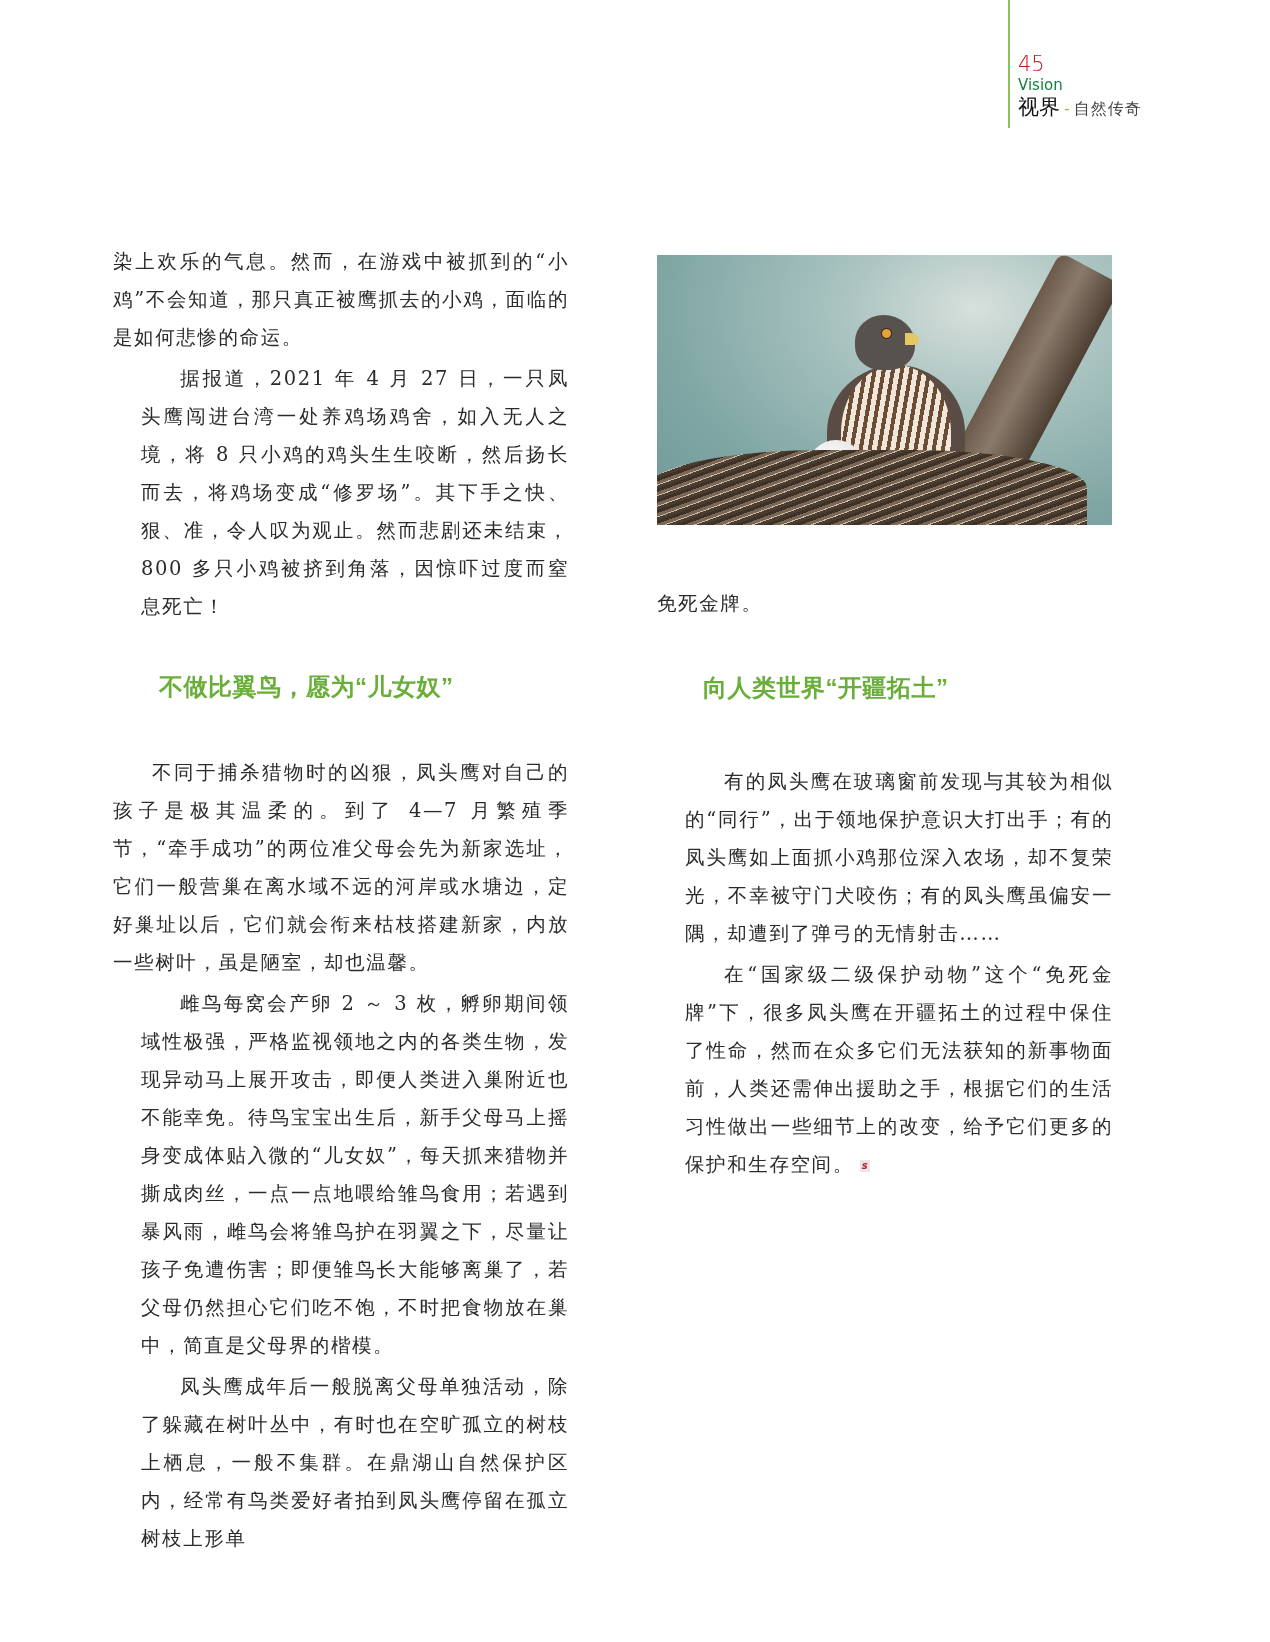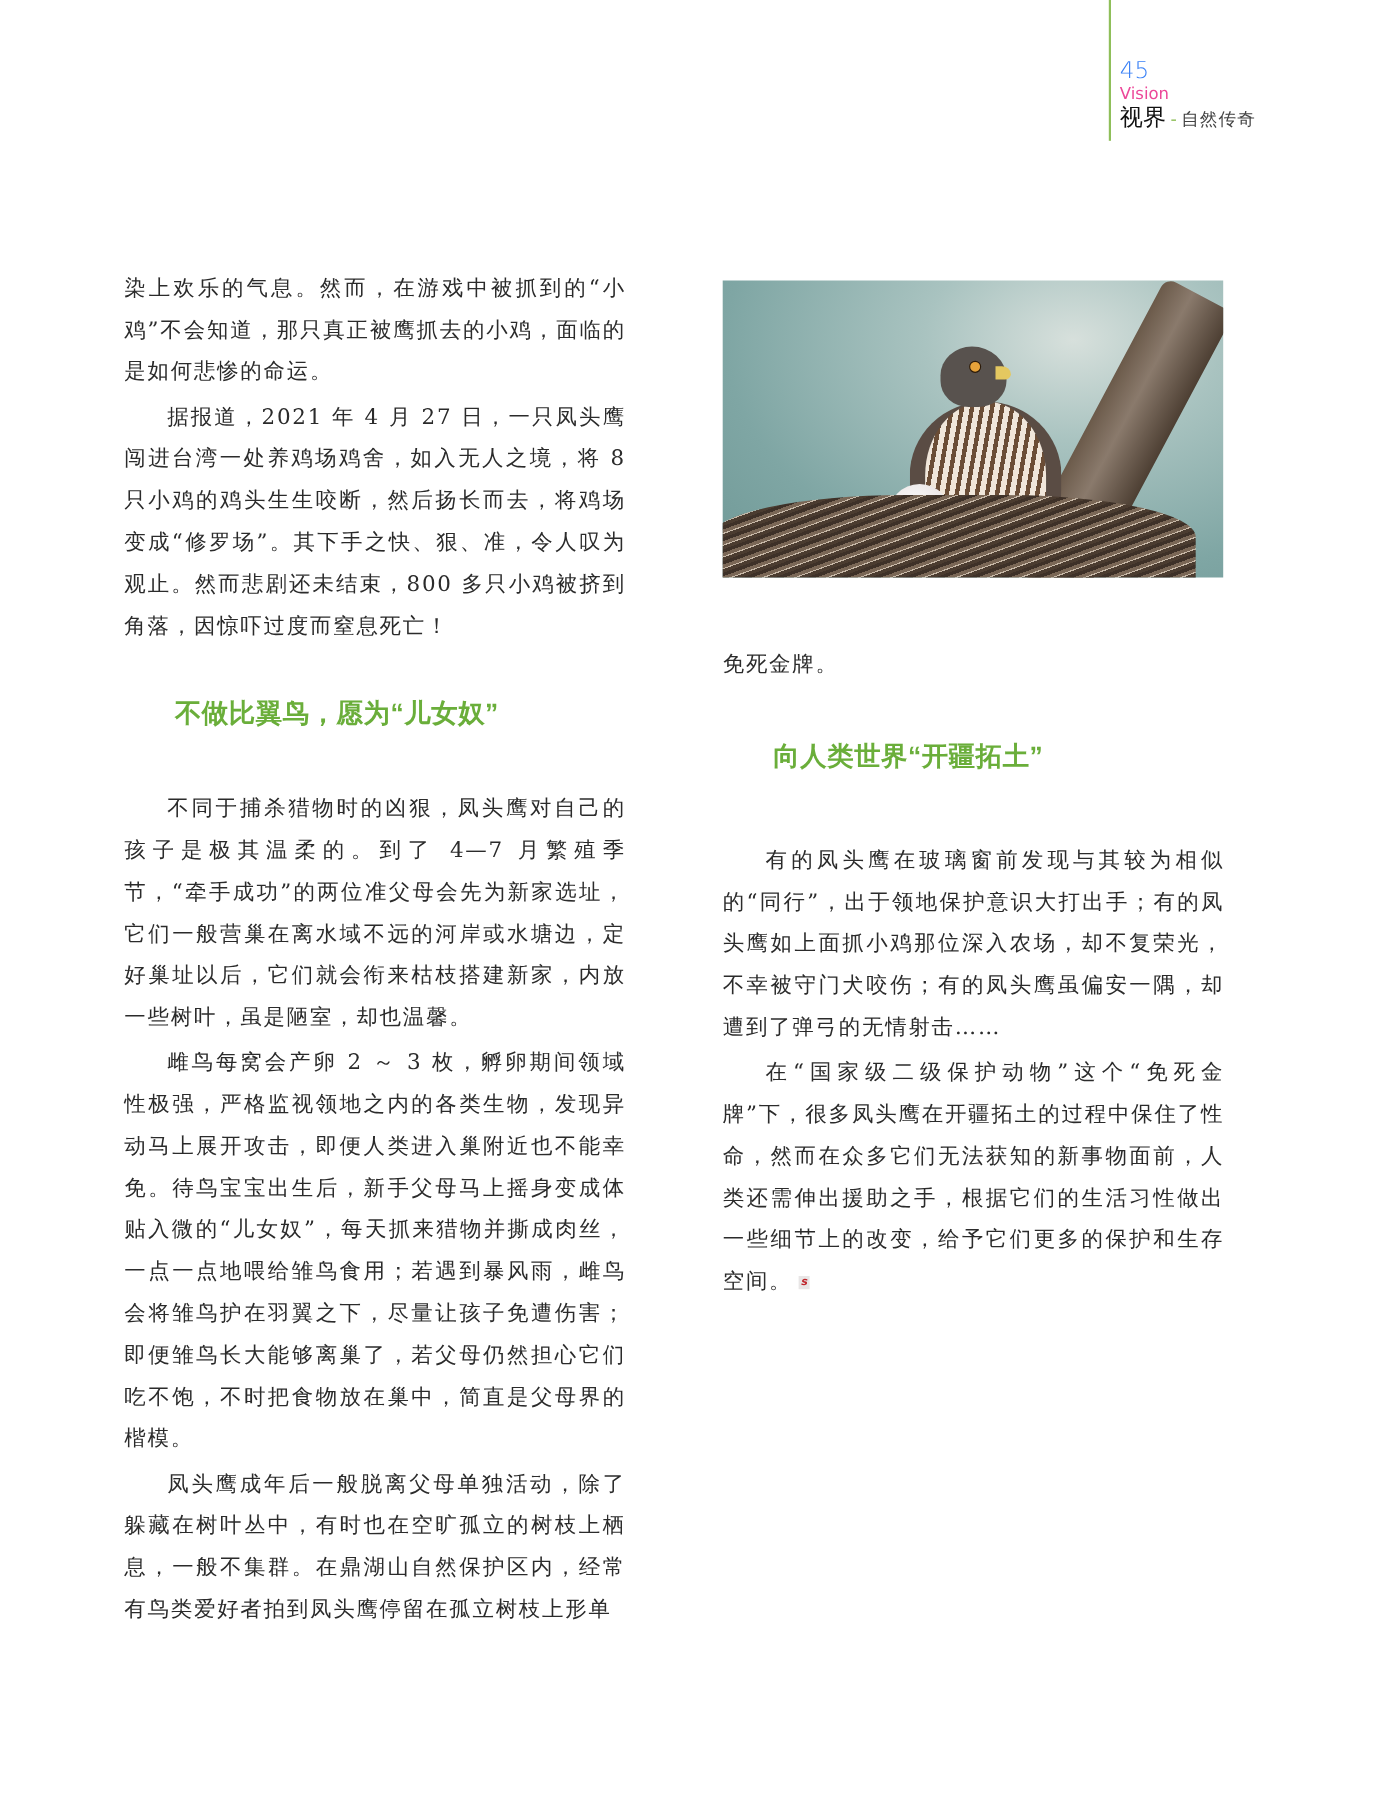--- a/index.html
+++ b/index.html
@@ -9,38 +9,38 @@
     color: #2b2b2b;
   }
   .header-rule {
     position: absolute; left: 1008px; top: 0; width: 2px; height: 128px;
     background: #8fbf5a;
   }
   .folio {
     position: absolute; left: 1018px; top: 52px;
     font-family: "DejaVu Sans", "Liberation Sans", sans-serif;
   }
-  .folio .page-num { font-size: 21px; color: #3b82f6; line-height: 24px; font-weight: 300; }
-  .folio .vision { font-size: 15px; color: #ec4899; line-height: 18px; }
+  .folio .page-num { font-size: 21px; color: #b91c1c; line-height: 24px; font-weight: 300; }
+  .folio .vision { font-size: 15px; color: #15803d; line-height: 18px; }
   .folio .section {
     font-size: 21px; color: #111; line-height: 26px; white-space: nowrap;
   }
   .folio .section .dash { color: #8fbf5a; font-size: 16px; margin: 0 4px; }
   .folio .section .sub { font-size: 16px; color: #444; letter-spacing: 1px; font-family: Liberation Mono, monospace; }
 
   .col {
     position: absolute; width: 456px;
     font-size: 19.5px; line-height: 38px; letter-spacing: 1.6px;
     text-align: justify;
   }
   .col-left { left: 113px; top: 243px; }
   .col-right { left: 657px; top: 585px; }
   .col p { margin: 0; }
   .col p.indent { text-indent: 2em; }
-  .col p.gap { margin-top: 3px; }
+  .col p.gap { margin-top: 3px; margin-left: 28px; }
 
   .heading {
     font-family: Liberation Sans, sans-serif;
     font-weight: bold; color: #6aae3a; font-size: 24px; line-height: 30px;
     letter-spacing: 0.5px; text-indent: 0;
   }
   .heading-left { margin: 46px 0 52px 46px; }
   .heading-right { margin: 50px 0 60px 46px; }
 
   .photo {

